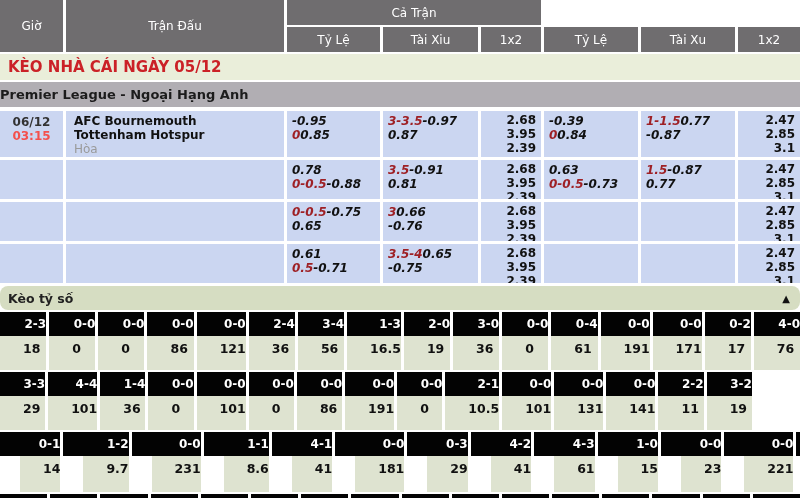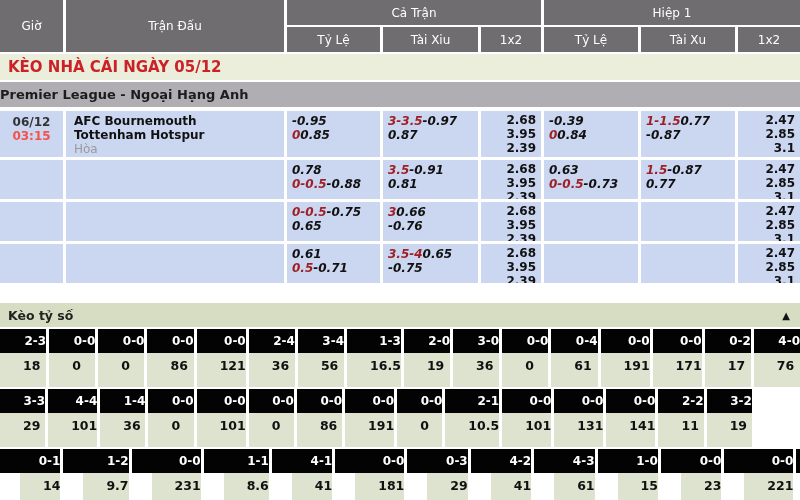--- a/index.html
+++ b/index.html
@@ -28,39 +28,38 @@
   .cell{background:#cbd6f1;overflow:hidden;}
   .time-cell{text-align:center;font-size:12px;font-weight:bold;color:#333;padding-top:4px;line-height:14px;box-sizing:border-box;}
   .time-red{color:#f4504c;}
   .teams-cell{padding:3px 0 0 8px;font-size:12px;font-weight:bold;color:#111;line-height:14px;box-sizing:border-box;}
   .draw-label{color:#9a9a9a;font-weight:normal;}
   .odds-cell{padding-top:3px;box-sizing:border-box;}
   .oline{display:flex;justify-content:flex-start;padding:0 5px;font-size:12px;font-weight:bold;line-height:14px;color:#111;font-style:italic;}
   .red{color:#9e2025;}
   .x12-cell{text-align:right;padding:2px 5px 0 0;font-size:12px;font-weight:bold;line-height:14px;color:#111;box-sizing:border-box;}
   
-  .keo-bar{height:24px;margin-top:20px;background:#d6ddc2;color:#222;font-size:12.5px;font-weight:bold;display:flex;align-items:center;justify-content:space-between;padding:0 10px 0 8px;box-sizing:border-box;}
+  .keo-bar{height:24px;margin-top:3px;background:#d6ddc2;color:#222;font-size:12.5px;font-weight:bold;display:flex;align-items:center;justify-content:space-between;padding:0 10px 0 8px;box-sizing:border-box;border-radius:8px;}
   .collapse-icon{font-size:10px;color:#111;cursor:pointer;}
   .score-grid{margin-top:2px;}
   .score-row{display:grid;grid-template-columns:repeat(16,1fr);column-gap:3px;margin-bottom:2px;}
   .score-cell{height:24px;background:#030303;color:#fff;font-size:12px;font-weight:bold;line-height:24px;padding-left:6px;box-sizing:border-box;text-align:right;}
   .score-cell.empty{background:#dee3d0;}
   .score-value{height:34px;background:#dee3d0;color:#111;font-size:12.5px;font-weight:bold;padding:5px 0 0 23px;box-sizing:border-box;}
   .score-row:last-child .score-value{height:36px;margin-left:20px;}
   .cutoff-row{display:grid;grid-template-columns:repeat(16,1fr);column-gap:3px;}
   .cut-cell{height:4px;background:#030303;}
 </style>
 </head>
 <body>
 
 <div class="odds-header cols">
   <div class="hcell rowspan2 c1">Giờ</div>
   <div class="hcell rowspan2 c2">Trận Đấu</div>
   <div class="hcell group-full">Cả Trận</div>
-  <div class="hcell group-half">Hiệp 1</div>
   <div class="hcell s3">Tỷ Lệ</div>
   <div class="hcell s4">Tài Xiu</div>
   <div class="hcell s5">1x2</div>
   <div class="hcell s6">Tỷ Lệ</div>
   <div class="hcell s7">Tài Xu</div>
   <div class="hcell s8">1x2</div>
 </div>
 
 <div class="title-bar">KÈO NHÀ CÁI NGÀY 05/12</div>
 <div class="league-bar">Premier League - Ngoại Hạng Anh</div>

